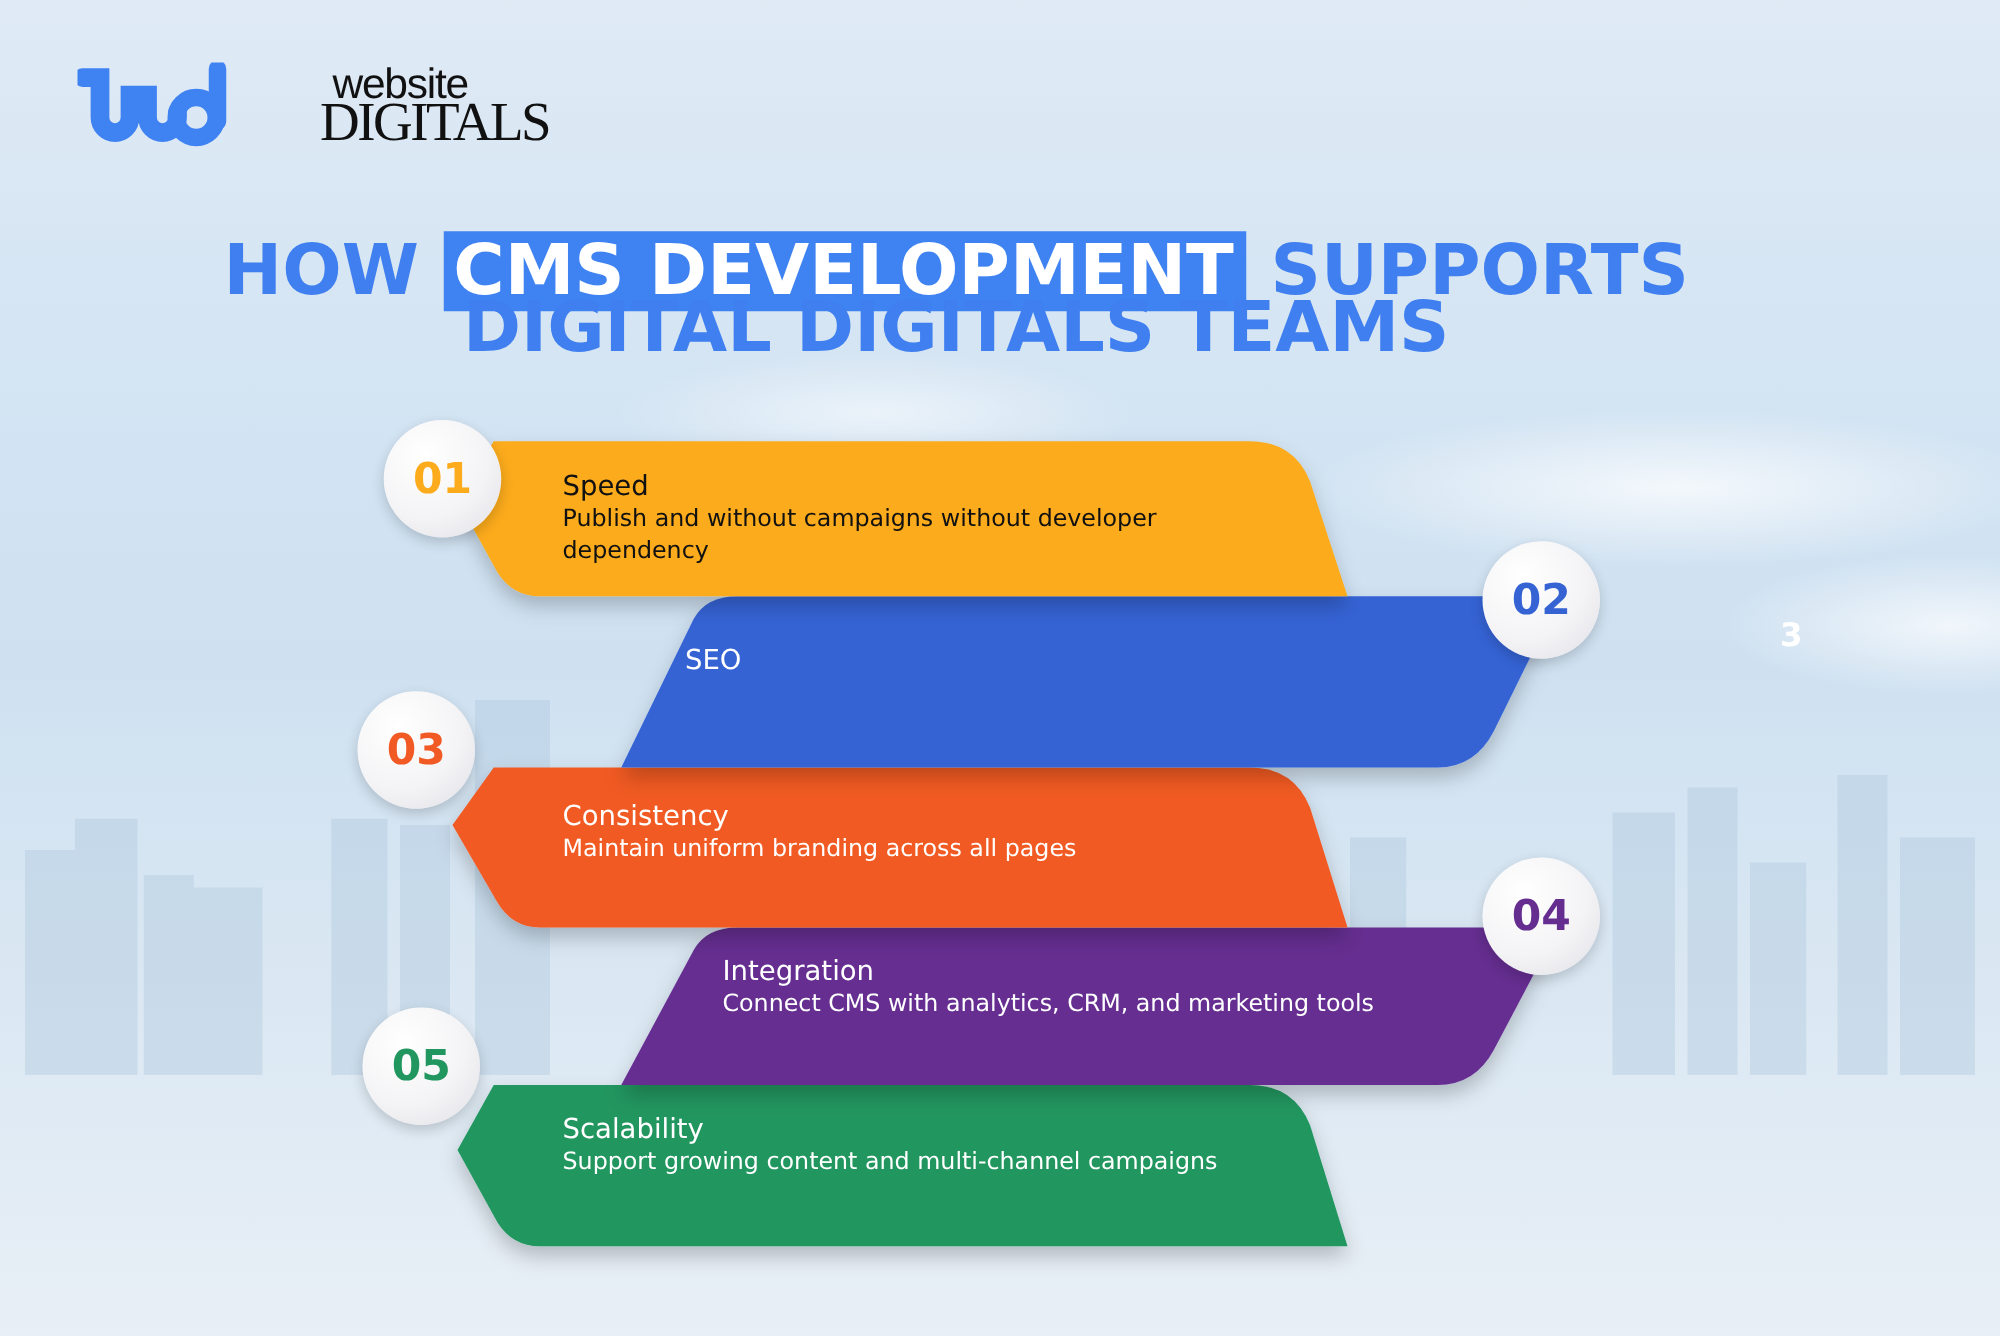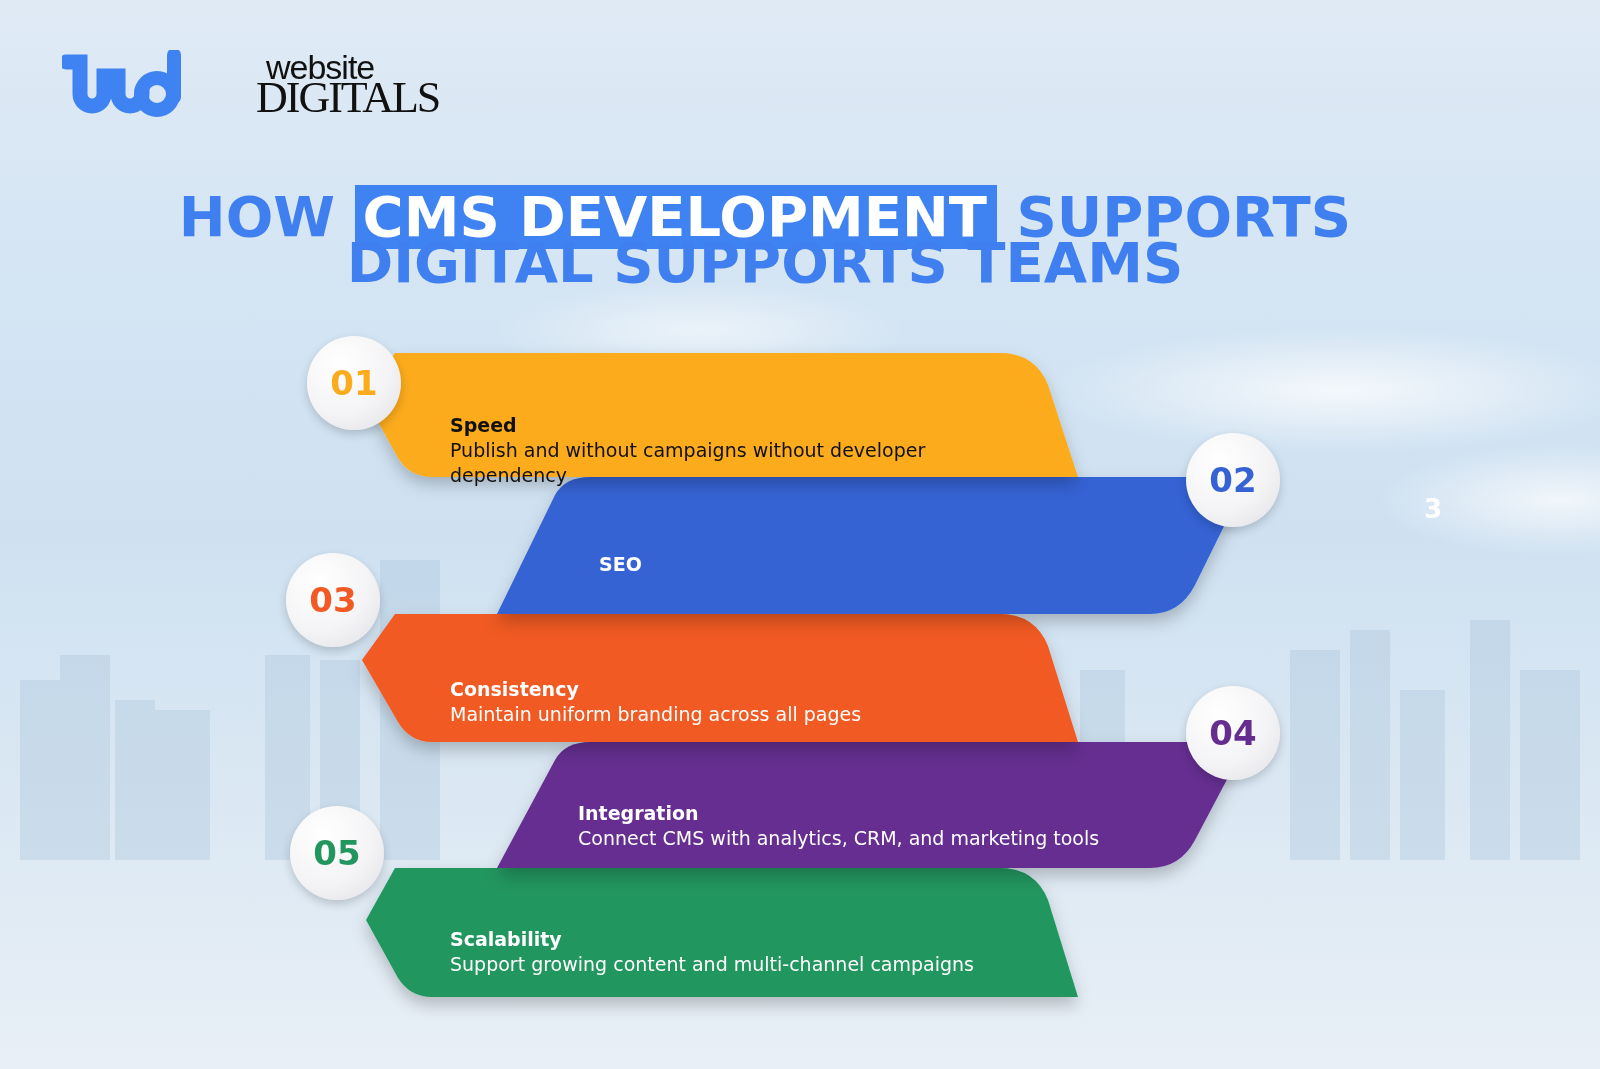--- a/index.html
+++ b/index.html
@@ -40,21 +40,21 @@
   }
   svg.bands { position:absolute; left:0; top:0; }
   .num-circle {
     position:absolute; width:94px; height:94px; border-radius:50%;
     background:radial-gradient(circle at 35% 30%, #ffffff 0%, #f4f4f6 55%, #e0e0e6 100%);
     box-shadow: 0 4px 10px rgba(0,0,0,0.18);
     display:flex; align-items:center; justify-content:center;
     font-family:"DejaVu Sans", sans-serif; font-weight:bold; font-size:34px;
   }
   .item { position:absolute; }
-  .item .h { font-family:"DejaVu Sans", sans-serif; font-weight:bold; font-size:19px; line-height:26px;margin-top:35px; }
+  .item .h { font-family:"DejaVu Sans", sans-serif; font-weight:normal; font-size:22px; line-height:26px; }
   .item .d { font-family:"DejaVu Sans", sans-serif; font-size:19px; line-height:25px; }
   .stray { position:absolute; left:1424px; top:494px; color:#fff; font-family:"DejaVu Sans", sans-serif; font-weight:bold; font-size:26px; }
 </style>
 </head>
 <body>
 
 <div class="stage">
 
   <svg class="skyline" width="1600" height="300" viewBox="0 0 1600 300">
     <g fill="#a9c4dc">
@@ -82,21 +82,21 @@
     </svg>
     <div class="small">website</div>
     <div class="big">DIGITALS</div>
   </div>
 
   <div class="title l1">
     <span>HOW</span>
     <span class="hl">CMS DEVELOPMENT</span>
     <span>SUPPORTS</span>
   </div>
-  <div class="title l2">DIGITAL SUPPORTS TEAMS</div>
+  <div class="title l2">DIGITAL DIGITALS TEAMS</div>
 
   <svg class="bands" width="1600" height="1069" viewBox="0 0 1600 1069">
     <defs>
       <filter id="sh" x="-10%" y="-10%" width="130%" height="140%">
         <feDropShadow dx="0" dy="8" stdDeviation="8" flood-color="#000" flood-opacity="0.22"></feDropShadow>
       </filter>
     </defs>
 
     <path filter="url(#sh)" fill="#21965f" d="M395 868 L1000 868 Q1035 868 1048 900 L1078 997 L432 997 Q410 997 398 978 L366 920 Z"></path>
 
@@ -112,21 +112,21 @@
   <div class="num-circle" style="left:307px; top:336px; color:#fbab1c;">01</div>
   <div class="num-circle" style="left:1186px; top:433px; color:#3563d4;">02</div>
   <div class="num-circle" style="left:286px; top:553px; color:#f15a24;">03</div>
   <div class="num-circle" style="left:1186px; top:686px; color:#652d90;">04</div>
   <div class="num-circle" style="left:290px; top:806px; color:#21965f;">05</div>
 
   <div class="item" style="left:450px; top:377px; width:560px; color:#111;">
     <div class="h">Speed</div>
     <div class="d">Publish and without campaigns without developer dependency</div>
   </div>
-  <div class="item" style="left:599px; top:516px; width:440px; color:#fff;">
+  <div class="item" style="left:548px; top:516px; width:440px; color:#fff;">
     <div class="h">SEO</div>
   </div>
   <div class="item" style="left:578px; top:765px; width:570px; color:#fff;">
     <div class="h">Integration</div>
     <div class="d">Connect CMS with analytics, CRM, and marketing tools</div>
   </div>
   <div class="item" style="left:450px; top:641px; width:600px; color:#fff;">
     <div class="h">Consistency</div>
     <div class="d">Maintain uniform branding across all pages</div>
   </div>

